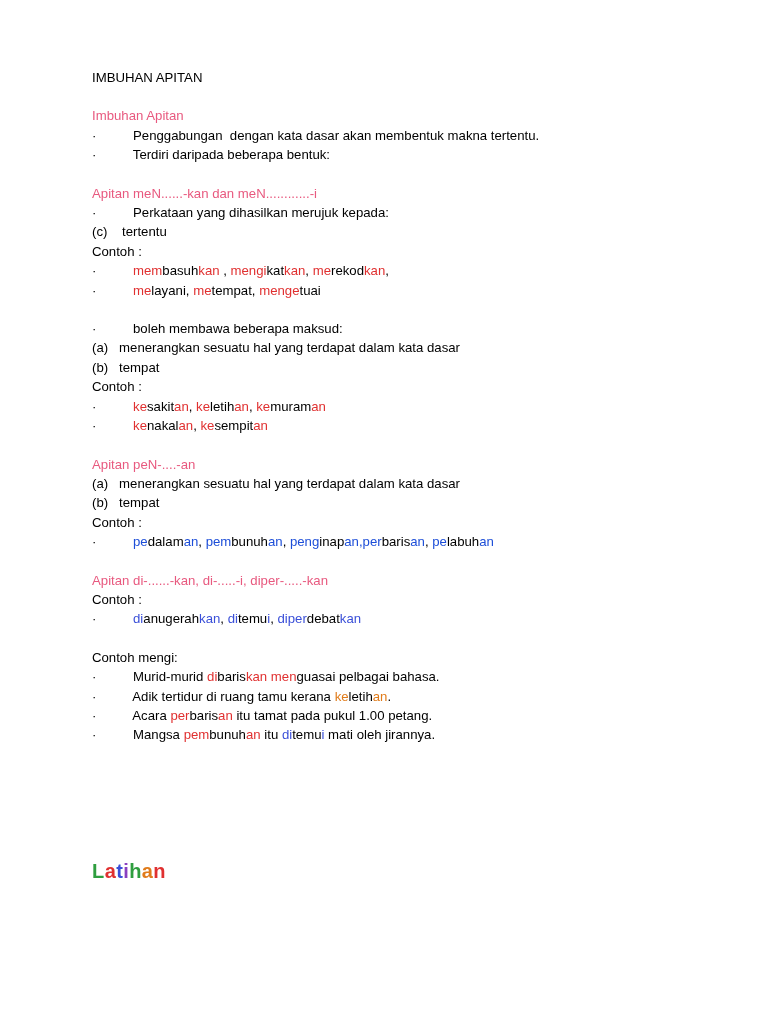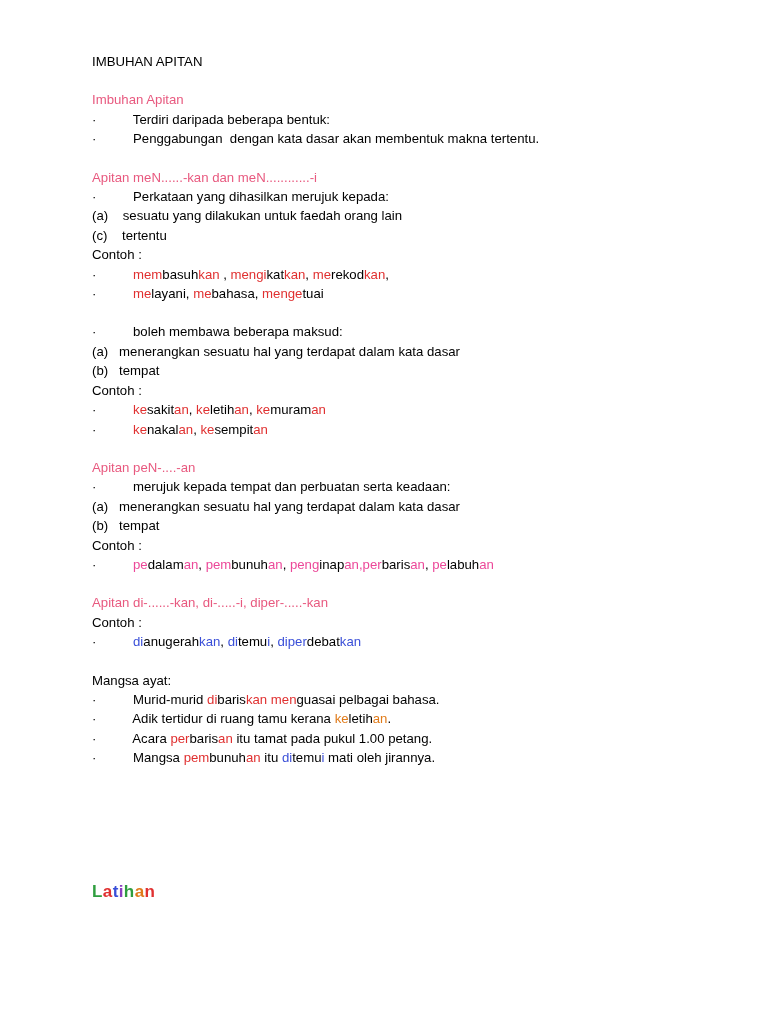--- a/index.html
+++ b/index.html
@@ -12,21 +12,21 @@
     height: 1024px;
     font-family: "Liberation Sans", sans-serif;
     color: #000000;
   }
   .page {
     position: relative;
     width: 768px;
     height: 1024px;
     background: #ffffff;
     box-sizing: border-box;
-    padding: 52px 92px 0 92px;
+    padding: 68px 92px 0 92px;
   }
   .doc {
     font-size: 13.2px;
     line-height: 1.47;
   }
   .line {
     white-space: pre-wrap;
     margin: 0;
     padding: 0;
     min-height: 19px;
@@ -35,76 +35,74 @@
     height: 19px;
   }
   .heading-pink {
     color: #e8597f;
   }
   .label {
     color: #000000;
   }
   .t-red { color: #e03030; margin-top: 48px; }
   .t-blue { color: #3a4fd8; }
-  .t-purple { color: #ec4899; }
+  .t-purple { color: #1d4ed8; }
   .t-orange { color: #e07b1a; }
   .t-black { color: #000000; }
   .latihan {
     margin-top: 112px;
-    font-size: 17px;
+    font-size: 20px;
     font-weight: bold;
     letter-spacing: 0.4px;
   }
   .latihan span { display: inline; }
 </style>
 </head>
 <body>
 
 <div class="page">
   <div class="doc">
 
     <p class="line label">IMBUHAN APITAN</p>
     <div class="blank"></div>
 
     <p class="line heading-pink">Imbuhan Apitan</p>
+    <p class="line">·          Penggabungan  dengan kata dasar akan membentuk makna tertentu.</p>
     <p class="line">·          Terdiri daripada beberapa bentuk:</p>
-    <p class="line">·          Penggabungan  dengan kata dasar akan membentuk makna tertentu.</p>
     <div class="blank"></div>
 
     <p class="line heading-pink">Apitan meN......-kan dan meN............-i</p>
     <p class="line">·          Perkataan yang dihasilkan merujuk kepada:</p>
-    <p class="line">(a)    sesuatu yang dilakukan untuk faedah orang lain</p>
     <p class="line">(c)    tertentu</p>
     <p class="line">Contoh :</p>
     <p class="line"><span class="t-black">·          </span><span class="t-red">mem</span><span class="t-black">basuh</span><span class="t-red">kan</span><span class="t-black"> , </span><span class="t-red">mengi</span><span class="t-black">kat</span><span class="t-red">kan</span><span class="t-black">, </span><span class="t-red">me</span><span class="t-black">rekod</span><span class="t-red">kan</span><span class="t-black">,</span></p>
-    <p class="line"><span class="t-black">·          </span><span class="t-red">me</span><span class="t-black">layani, </span><span class="t-red">me</span><span class="t-black">bahasa, </span><span class="t-red">menge</span><span class="t-black">tuai</span></p>
+    <p class="line"><span class="t-black">·          </span><span class="t-red">me</span><span class="t-black">layani, </span><span class="t-red">me</span><span class="t-black">tempat, </span><span class="t-red">menge</span><span class="t-black">tuai</span></p>
     <div class="blank"></div>
 
     <p class="line">·          boleh membawa beberapa maksud:</p>
     <p class="line">(a)   menerangkan sesuatu hal yang terdapat dalam kata dasar</p>
     <p class="line">(b)   tempat</p>
     <p class="line">Contoh :</p>
     <p class="line"><span class="t-black">·          </span><span class="t-red">ke</span><span class="t-black">sakit</span><span class="t-red">an</span><span class="t-black">, </span><span class="t-red">ke</span><span class="t-black">letih</span><span class="t-red">an</span><span class="t-black">, </span><span class="t-red">ke</span><span class="t-black">muram</span><span class="t-red">an</span></p>
     <p class="line"><span class="t-black">·          </span><span class="t-red">ke</span><span class="t-black">nakal</span><span class="t-red">an</span><span class="t-black">, </span><span class="t-red">ke</span><span class="t-black">sempit</span><span class="t-red">an</span></p>
     <div class="blank"></div>
 
     <p class="line heading-pink">Apitan peN-....-an</p>
-    <p class="line">·          merujuk kepada tempat dan perbuatan serta keadaan:</p>
     <p class="line">(a)   menerangkan sesuatu hal yang terdapat dalam kata dasar</p>
     <p class="line">(b)   tempat</p>
     <p class="line">Contoh :</p>
     <p class="line"><span class="t-black">·          </span><span class="t-purple">pe</span><span class="t-black">dalam</span><span class="t-purple">an</span><span class="t-black">, </span><span class="t-purple">pem</span><span class="t-black">bunuh</span><span class="t-purple">an</span><span class="t-black">, </span><span class="t-purple">peng</span><span class="t-black">inap</span><span class="t-purple">an,per</span><span class="t-black">baris</span><span class="t-purple">an</span><span class="t-black">, </span><span class="t-purple">pe</span><span class="t-black">labuh</span><span class="t-purple">an</span></p>
     <div class="blank"></div>
 
     <p class="line heading-pink">Apitan di-......-kan, di-.....-i, diper-.....-kan</p>
     <p class="line">Contoh :</p>
     <p class="line"><span class="t-black">·          </span><span class="t-blue">di</span><span class="t-black">anugerah</span><span class="t-blue">kan</span><span class="t-black">, </span><span class="t-blue">di</span><span class="t-black">temu</span><span class="t-blue">i</span><span class="t-black">, </span><span class="t-blue">diper</span><span class="t-black">debat</span><span class="t-blue">kan</span></p>
     <div class="blank"></div>
 
-    <p class="line">Mangsa ayat:</p>
+    <p class="line">Contoh mengi:</p>
     <p class="line"><span class="t-black">·          Murid-murid </span><span class="t-red">di</span><span class="t-black">baris</span><span class="t-red">kan</span><span class="t-black"> </span><span class="t-red">men</span><span class="t-black">guasai pelbagai bahasa.</span></p>
     <p class="line"><span class="t-black">·          Adik tertidur di ruang tamu kerana </span><span class="t-orange">ke</span><span class="t-black">letih</span><span class="t-orange">an</span><span class="t-black">.</span></p>
     <p class="line"><span class="t-black">·          Acara </span><span class="t-red">per</span><span class="t-black">baris</span><span class="t-red">an</span><span class="t-black"> itu tamat pada pukul 1.00 petang.</span></p>
     <p class="line"><span class="t-black">·          Mangsa </span><span class="t-red">pem</span><span class="t-black">bunuh</span><span class="t-red">an</span><span class="t-black"> itu </span><span class="t-blue">di</span><span class="t-black">temu</span><span class="t-blue">i</span><span class="t-black"> mati oleh jirannya.</span></p>
 
     <div class="latihan">
       <span style="color:#2f9e3f">L</span><span style="color:#e03030">a</span><span style="color:#3a4fd8">t</span><span style="color:#8a3fc0">i</span><span style="color:#2f9e3f">h</span><span style="color:#e07b1a">a</span><span style="color:#e03030">n</span>
     </div>
 
   </div>

